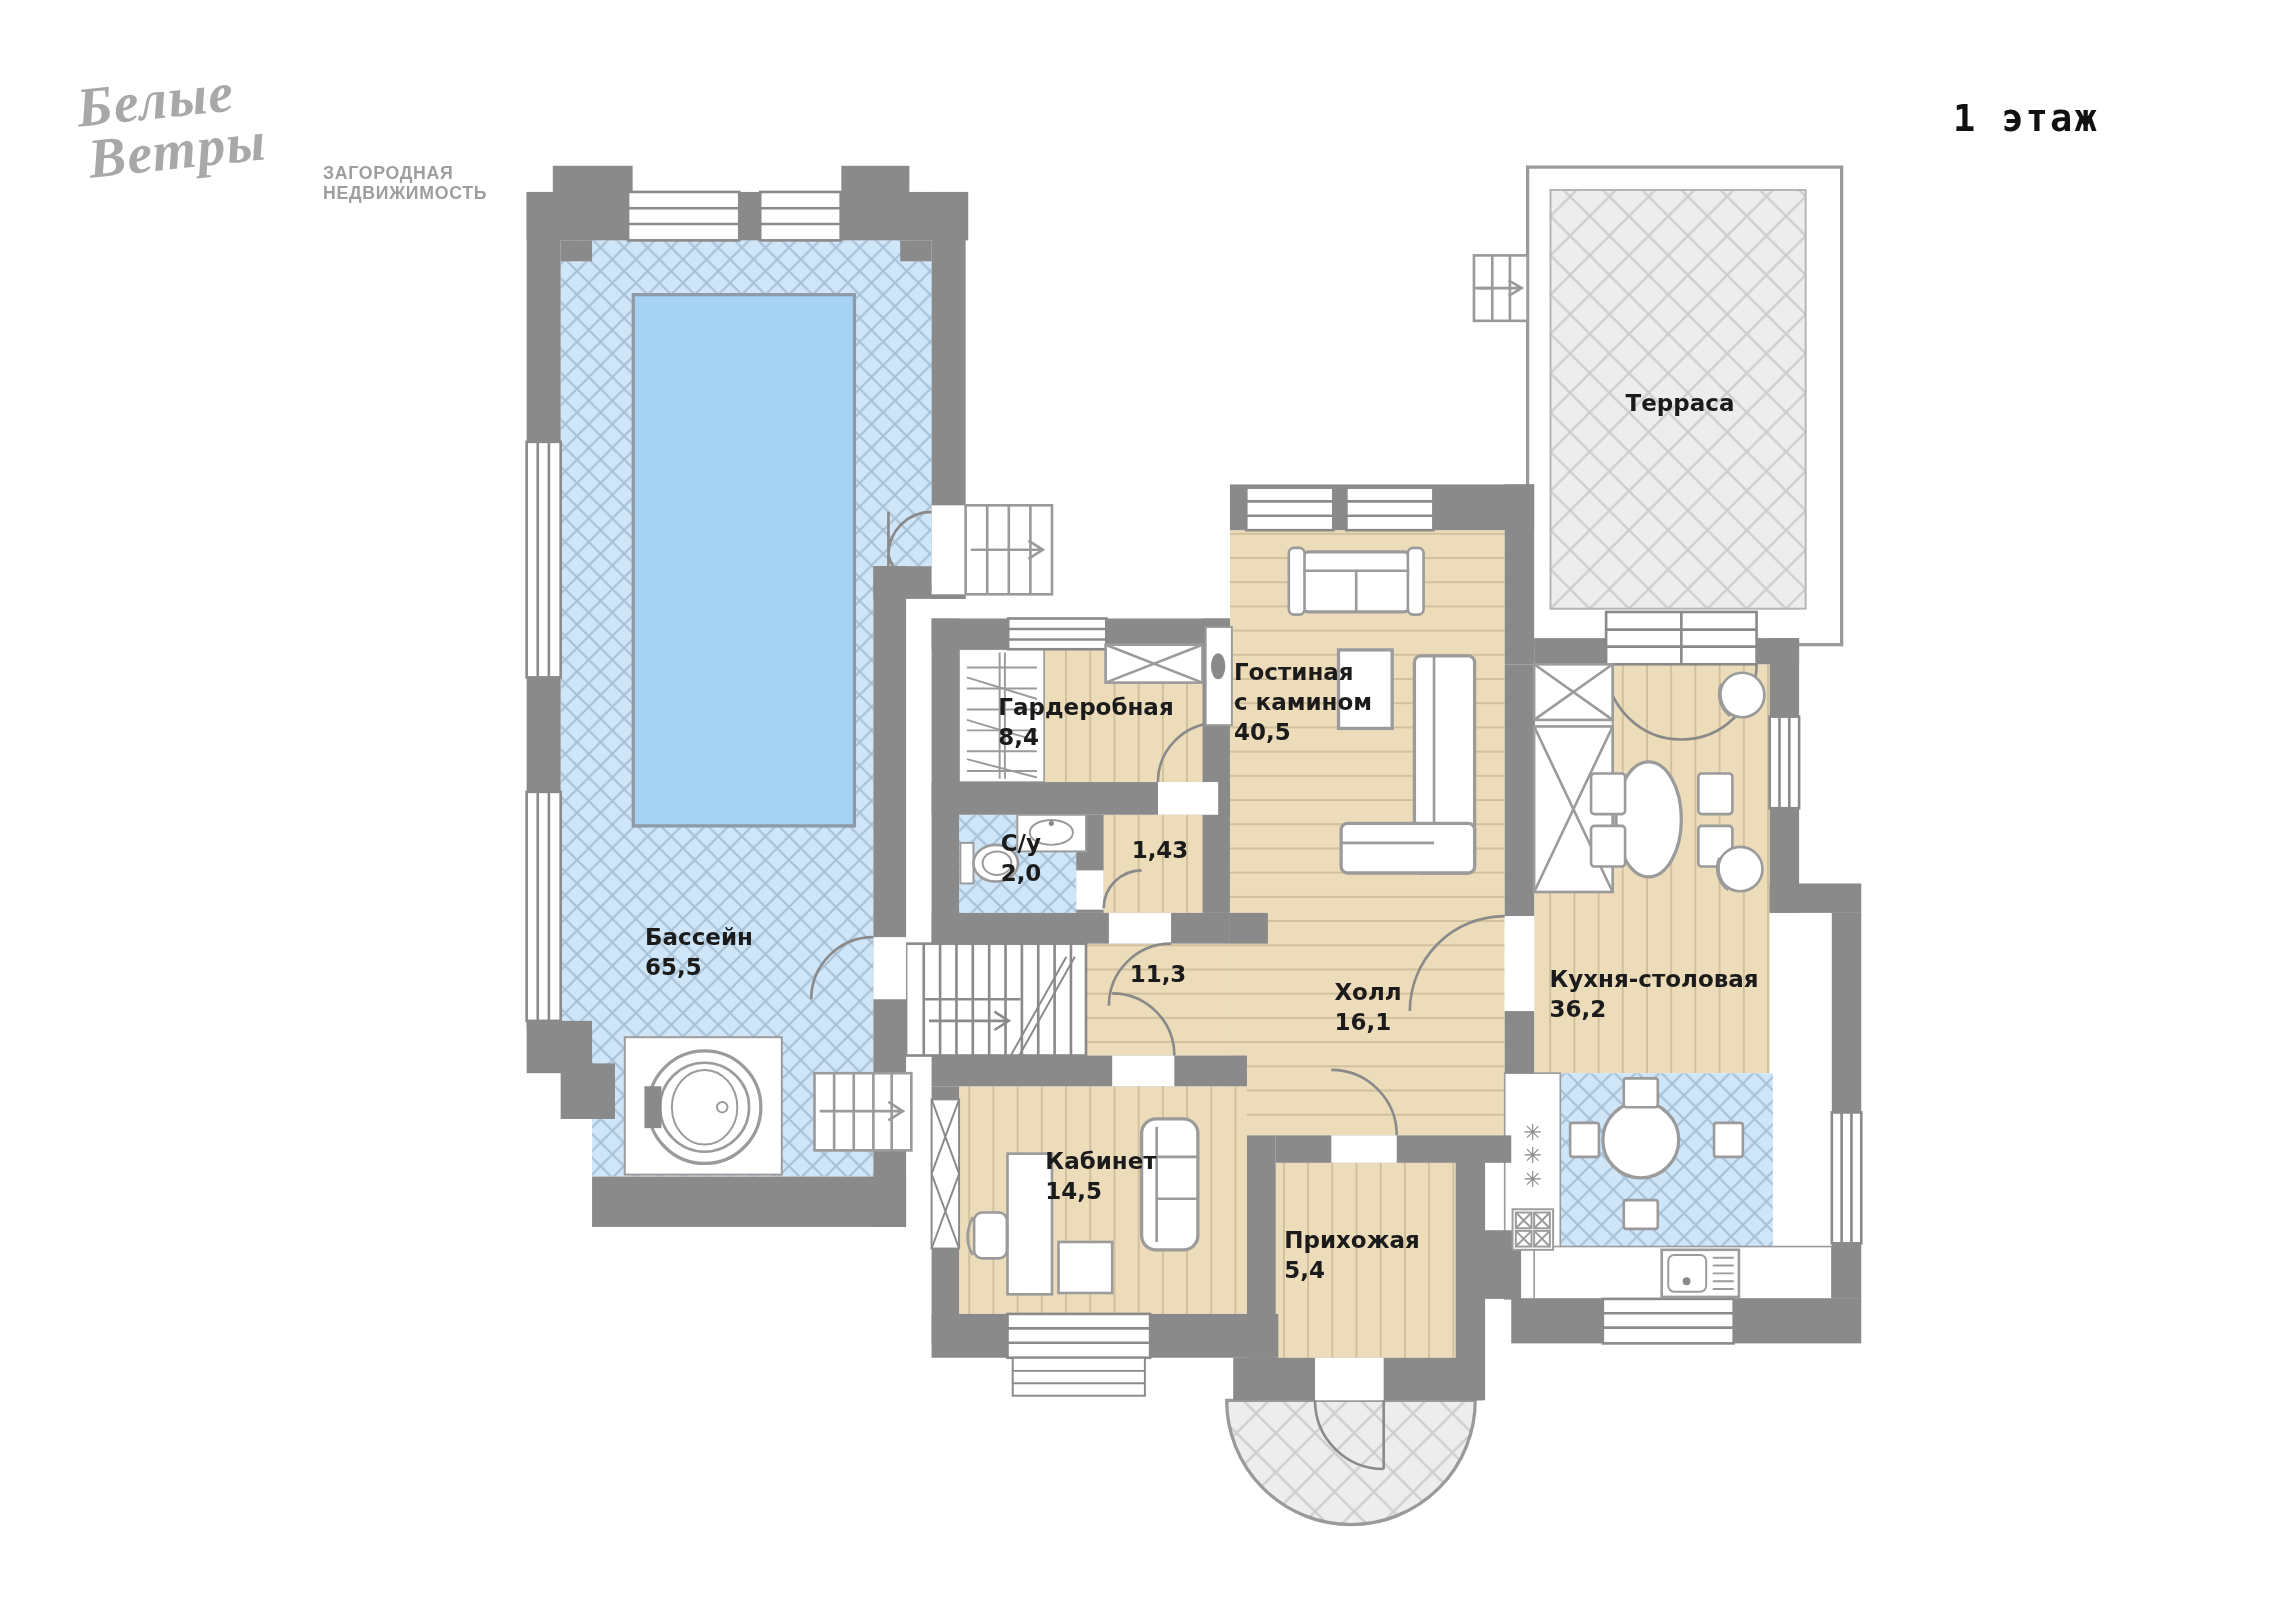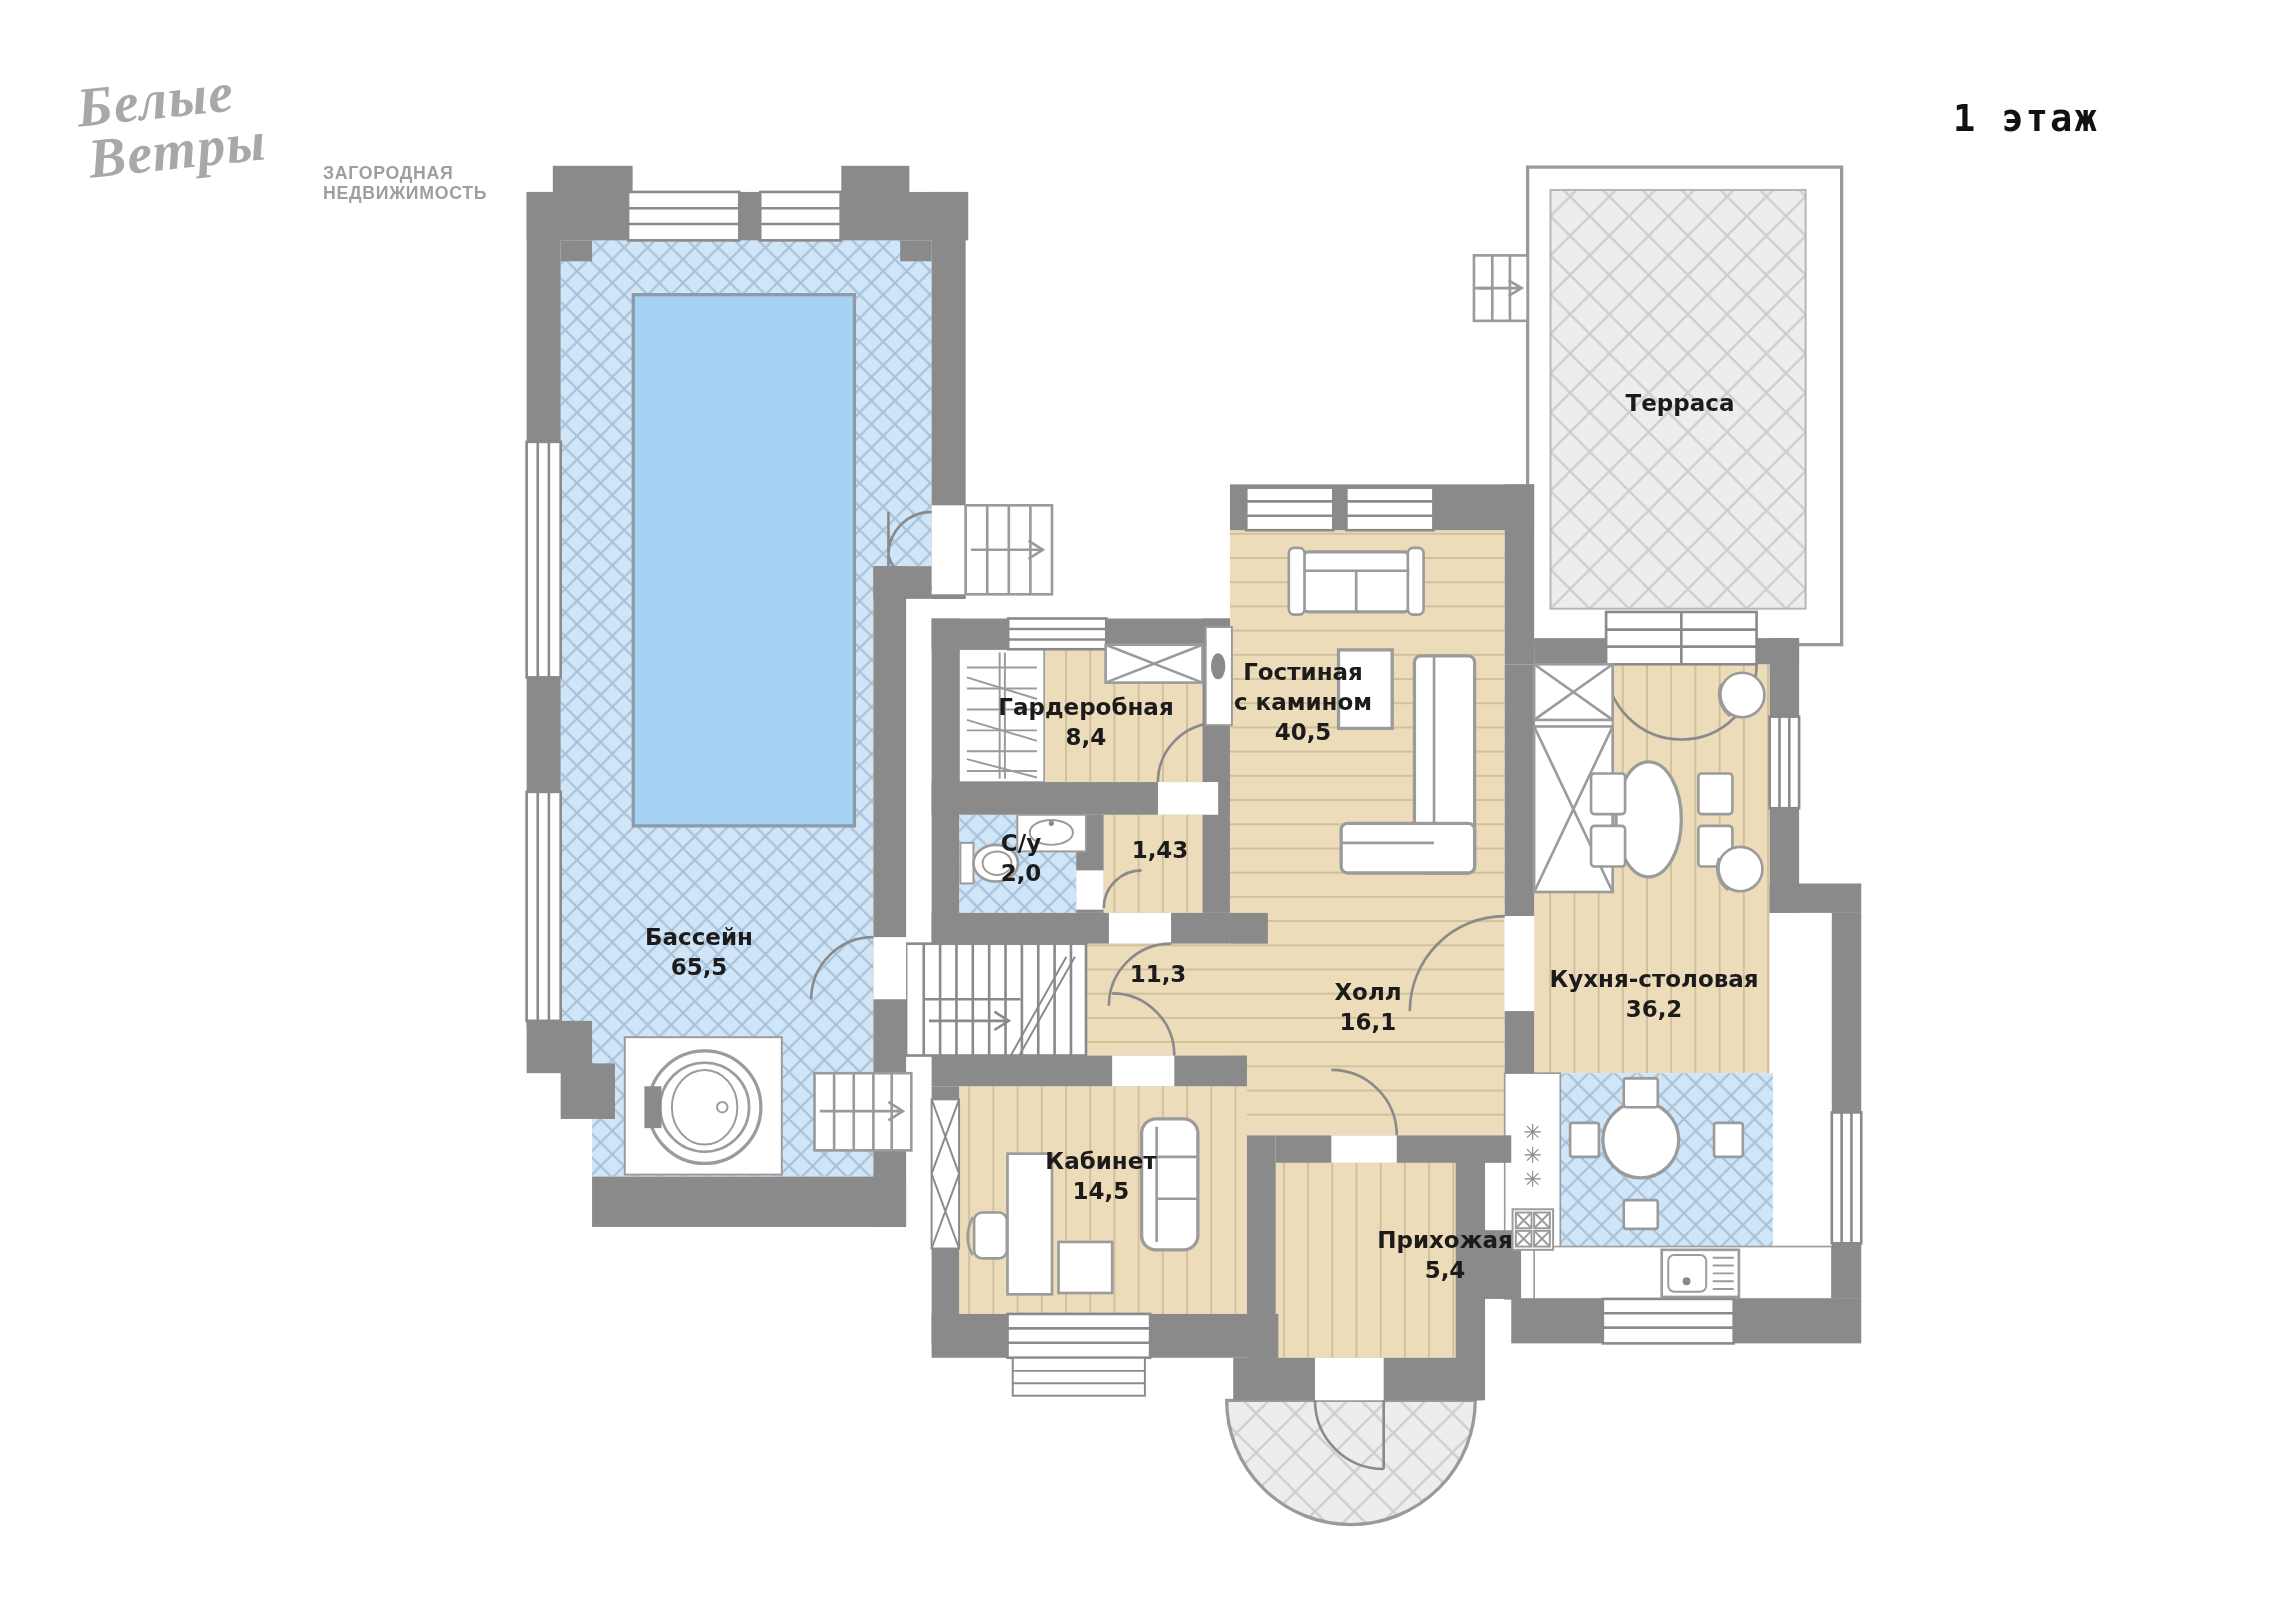--- a/index.html
+++ b/index.html
@@ -11,21 +11,21 @@
                font-style:italic;font-weight:700;font-size:56px;line-height:0.92;
                transform:rotate(-6deg);letter-spacing:1.3px;}
   .logo-script .l2{display:block;margin-left:6.5px;}
   .logo-sub{position:absolute;left:216px;top:84px;font-family:"Liberation Sans", sans-serif;
             font-weight:700;font-size:17.7px;line-height:1.15;color:#9e9e9e;letter-spacing:0.7px;}
   .logo-sub span{display:block;margin-left:28px;}
   
   .floor-title{position:absolute;left:1953px;top:97px;font-family:"DejaVu Sans Mono", monospace;
                font-weight:700;font-size:37px;color:#111;letter-spacing:2px;}
   
-  .room-label{position:absolute;transform:translate(-50%,-50%);text-align:center;
+  .room-label{position:absolute;transform:translate(-50%,-50%);text-align:left;
               font-weight:700;font-size:23px;color:#1b1b1b;line-height:1.3;white-space:nowrap;}
   .room-label span{display:block;}
   svg{position:absolute;left:0;top:0;}
 </style>
 </head>
 <body>
 
 <div class="canvas">
 
   <svg width="2295" height="1623" viewBox="0 0 3508 2480">
@@ -417,21 +417,21 @@
     <span>11,3</span>
   </div>
   <div class="room-label" style="left:1654px;top:995px">
     <span>Кухня-столовая</span>
     <span>36,2</span>
   </div>
   <div class="room-label" style="left:1101px;top:1177px">
     <span>Кабинет</span>
     <span>14,5</span>
   </div>
-  <div class="room-label" style="left:1445px;top:1256px">
+  <div class="room-label" style="left:1352px;top:1256px">
     <span>Прихожая</span>
     <span>5,4</span>
   </div>
   <div class="room-label" style="left:1680px;top:404px">
     <span>Терраса</span>
   </div>
 
 </div>
 
 

